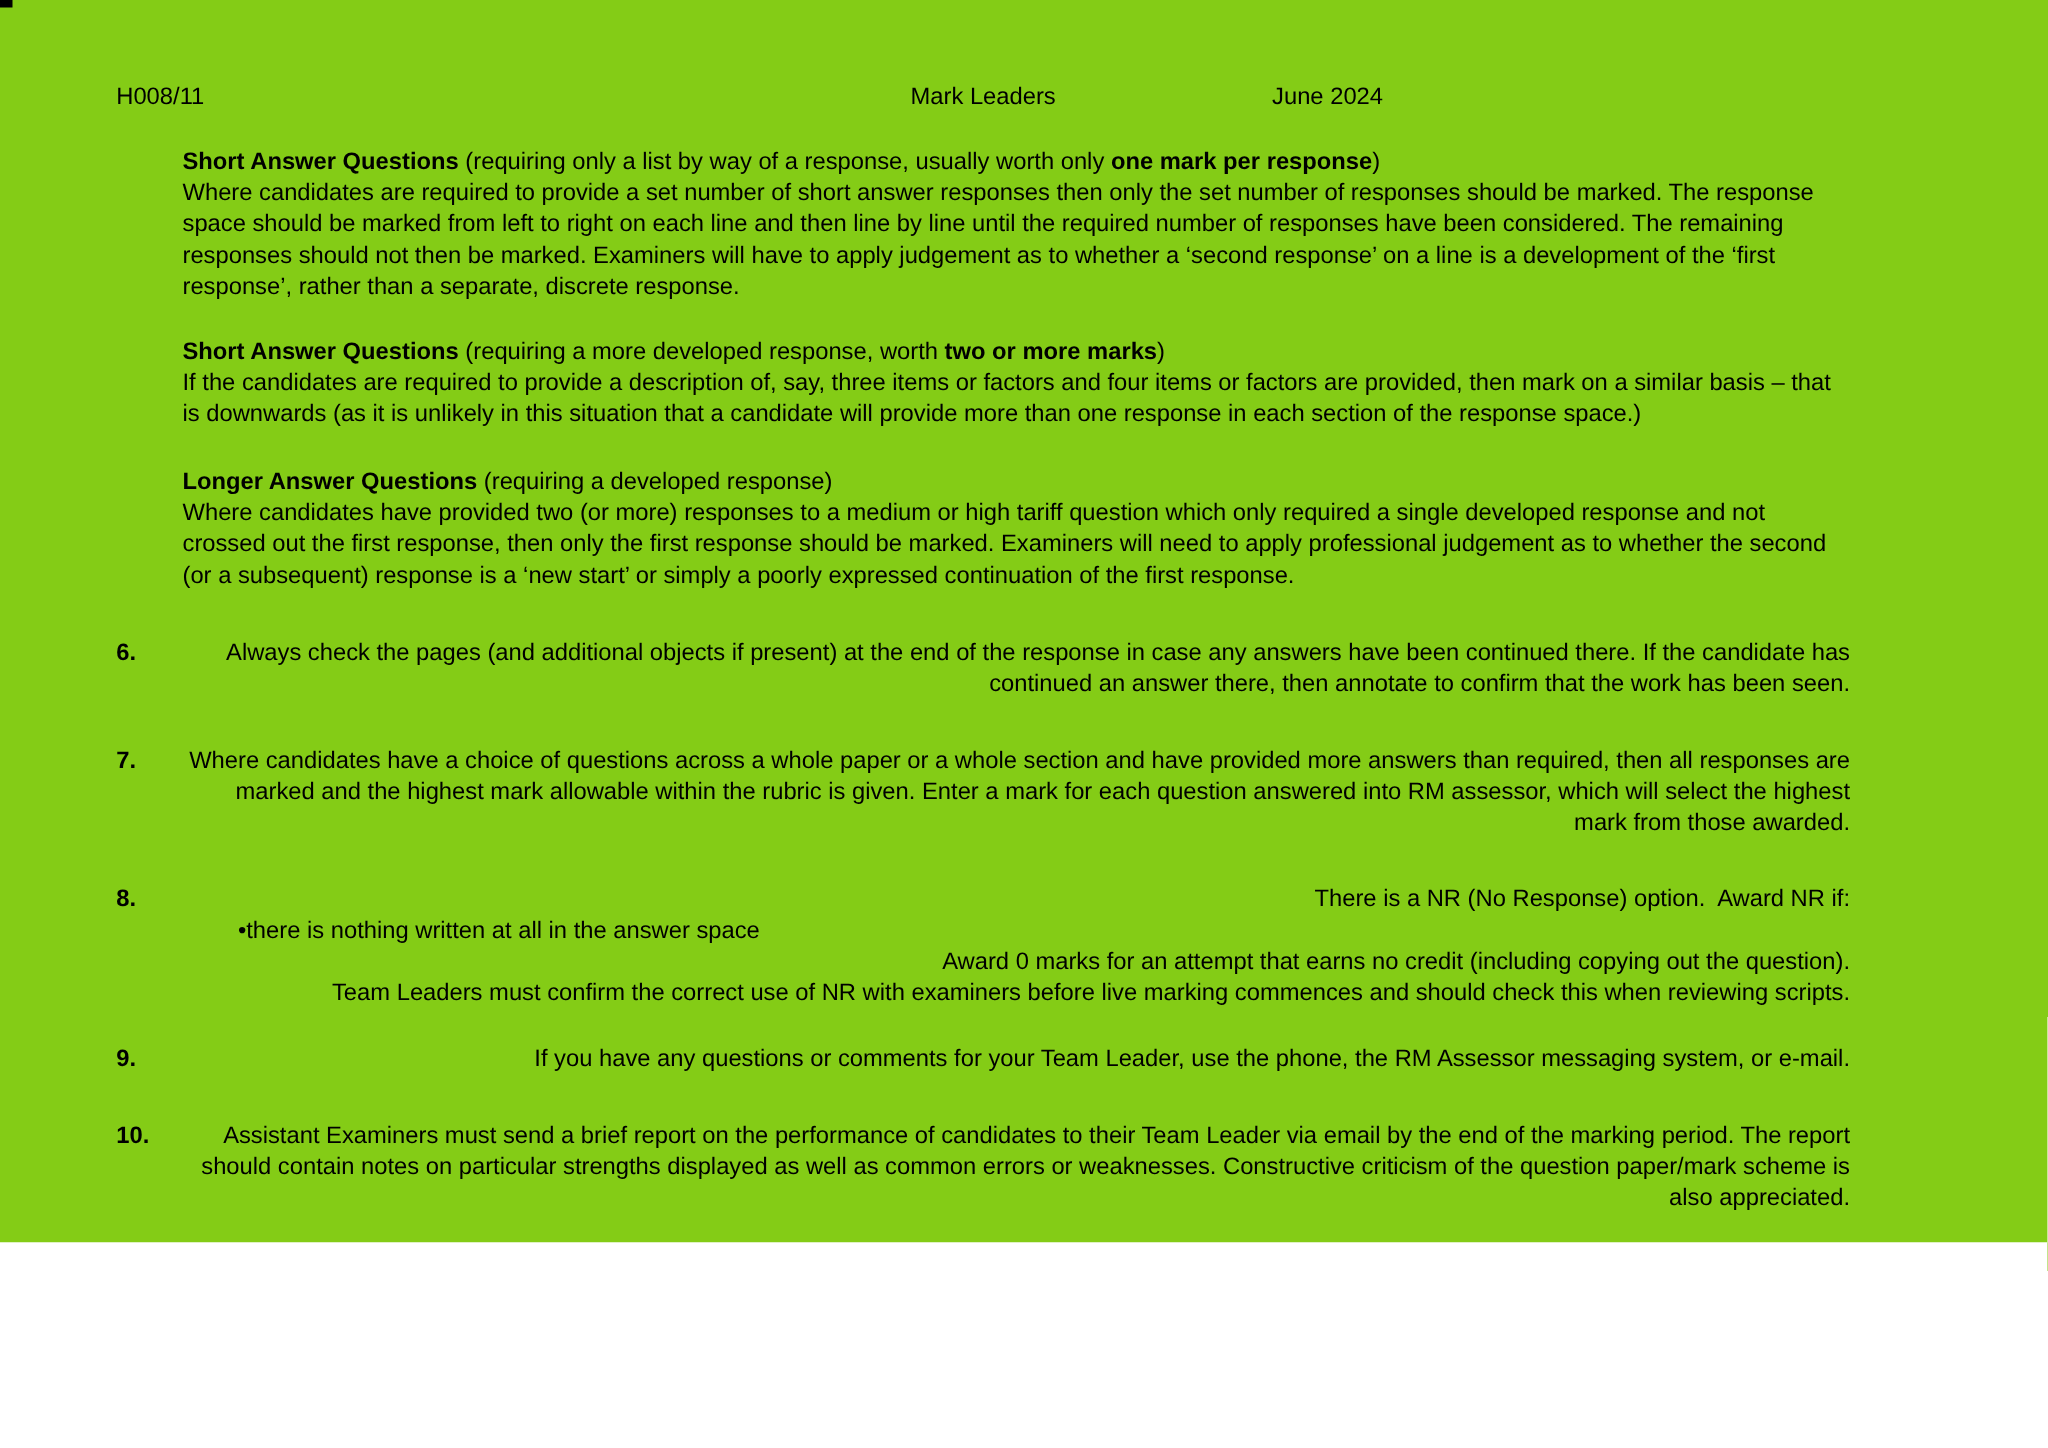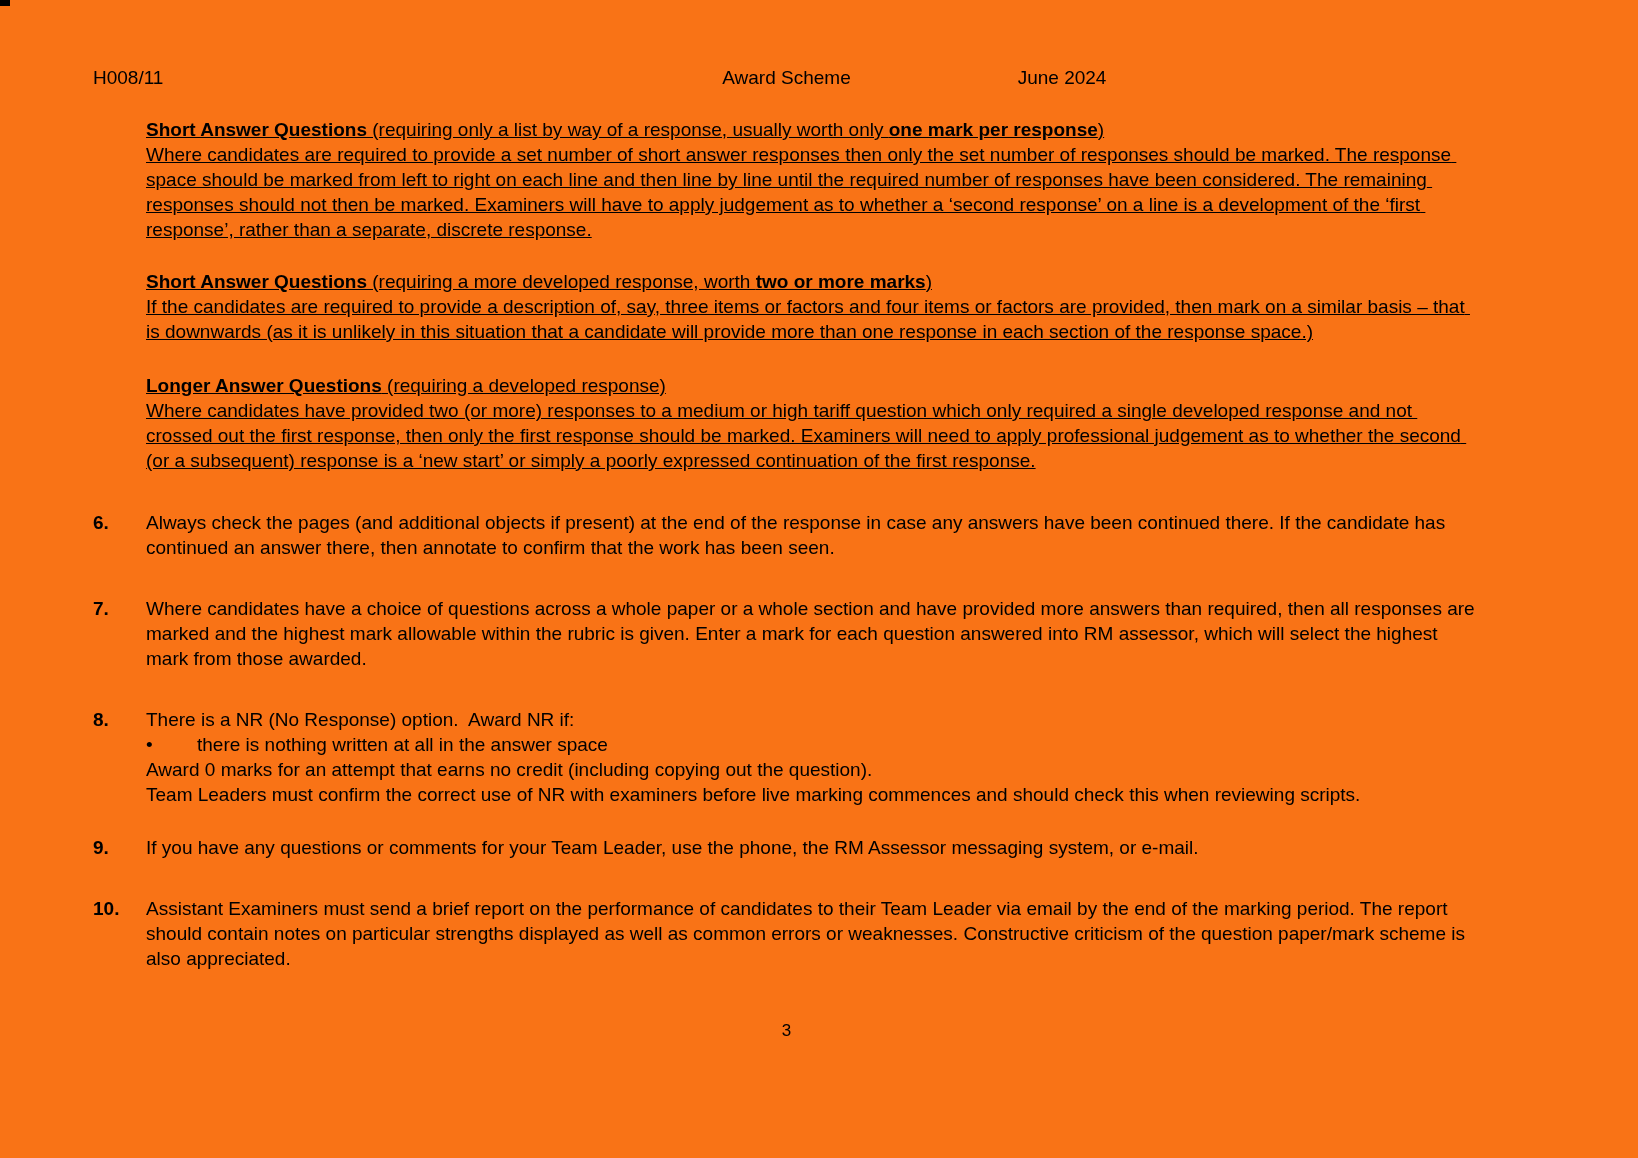--- a/index.html
+++ b/index.html
@@ -4,22 +4,22 @@
 <style>
   * { margin: 0; padding: 0; box-sizing: border-box; }
   html, body { background: #ffffff; }
   body {
     font-family: "Liberation Sans", sans-serif;
     color: #000000;
   }
   .page {
     position: relative;
     width: 1638px;
-    height: 1158px;
-    background: #f97316;
+    height: 994px;
+    background: #84cc16;
     padding: 65px 158px 0 93px;
     font-size: 19px;
     line-height: 25px;
     overflow: hidden;
   }
   .corner-mark {
     position: absolute;
     top: 0; left: 0;
     width: 10px; height: 6px;
     background: #000;
@@ -29,36 +29,35 @@
     align-items: baseline;
     margin-bottom: 27px;
   }
   .h-left  { flex: 1; text-align: left; }
   .h-center{ flex: 1; text-align: center; }
   .h-right { flex: 1; text-align: left; }
 
   .block {
     margin-left: 53px;
     margin-bottom: 27px;
-    text-decoration: underline;
   }
   .block.last-block { margin-bottom: 37px; margin-top: 29px; }
 
   .item {
     display: flex;
     margin-bottom: 36px;
   }
   .item.tight { margin-bottom: 28px; }
   .item:last-of-type { margin-bottom: 10px; }
   .num {
     flex: 0 0 53px;
     width: 53px;
     font-weight: bold;
   }
-  .item-body { flex: 1; min-width: 0; }
+  .item-body { flex: 1; min-width: 0; text-align: right; }
 
   .para { white-space: pre-wrap; }
   .bold { font-weight: bold; }
 
   .bullet-row { display: flex; }
   .bullet { flex: 0 0 51px; width: 51px; }
 
   .page-number {
     position: absolute;
     top: 1020px;
@@ -71,21 +70,21 @@
 </style>
 </head>
 <body>
 
 <div class="page">
 
   <div class="corner-mark"></div>
 
   <header class="doc-header">
     <span class="h-left">H008/11</span>
-    <span class="h-center">Award Scheme</span>
+    <span class="h-center">Mark Leaders</span>
     <span class="h-right">June 2024</span>
   </header>
 
   <section class="block">
     <p class="para"><strong>Short Answer Questions</strong><span> (requiring only a list by way of a response, usually worth only </span><strong>one mark per response</strong><span>)</span></p>
     <p class="para">Where candidates are required to provide a set number of short answer responses then only the set number of responses should be marked. The response space should be marked from left to right on each line and then line by line until the required number of responses have been considered. The remaining responses should not then be marked. Examiners will have to apply judgement as to whether a ‘second response’ on a line is a development of the ‘first response’, rather than a separate, discrete response.</p>
   </section>
 
   <section class="block">
     <p class="para"><strong>Short Answer Questions</strong><span> (requiring a more developed response, worth </span><strong>two or more marks</strong><span>)</span></p>

